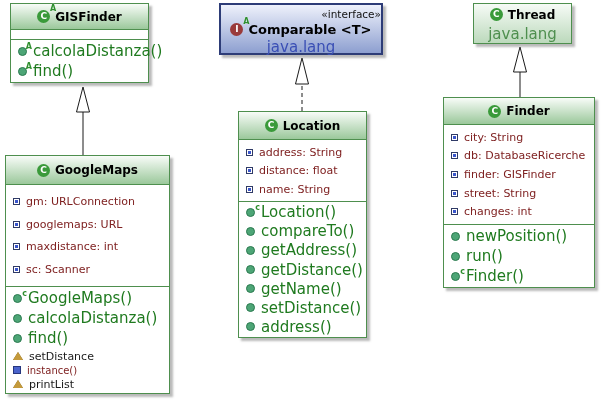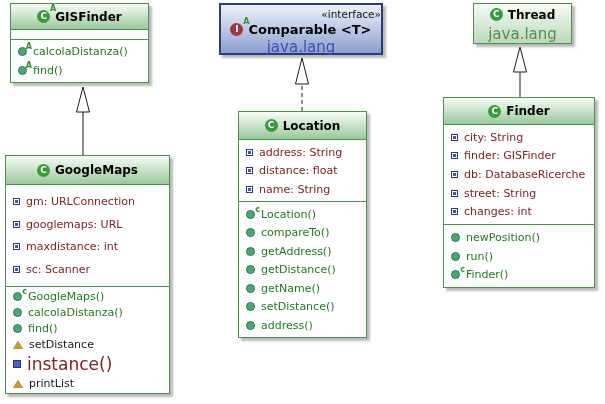--- a/index.html
+++ b/index.html
@@ -27,23 +27,23 @@
     border-bottom:1px solid var(--class-border,#4e8f4e);
     font-weight:bold; font-size:12px; color:#000; flex:none;
   }
   .hdr.noline { border-bottom:none; background:none; }
   .title { white-space:nowrap; }
   .compart { border-bottom:1px solid var(--class-border,#4e8f4e); flex:none;
     display:flex; flex-direction:column; justify-content:space-evenly; }
   .compart.last { border-bottom:none; flex:1; }
   .row { display:flex; align-items:center; gap:6px; padding-left:7px; white-space:nowrap; }
   .t-field { font-size:11px; color:var(--field-text,#7f2121); }
-  .t-method { font-size:11px; color:var(--method-text,#1f7a1f);text-align:center; }
+  .t-method { font-size:15px; color:var(--method-text,#1f7a1f);text-align:center; }
   .t-dark { font-size:11px; color:var(--member-text-dark,#1a1a1a); }
-  .t-maroon { font-size:17px; color:var(--field-text,#7f2121); }
+  .t-maroon { font-size:10px; color:var(--field-text,#7f2121); }
   .pkg { text-align:center; font-size:15px; }
   .pkg.green { color:var(--package-text-green,#4e8f4e); }
   .pkg.blue { color:var(--package-text-blue,#3a4fb5); }
   .stereo { text-align:right; font-size:10.5px; color:#111; padding-top:3px; }
 
   
   .ci { position:relative; width:13px; height:13px; border-radius:50%;
         background:var(--icon-green,#3a9a3a); color:#fff; font-size:9px; font-weight:bold;
         line-height:13px; text-align:center; flex:none; }
   .ci.maroon { background:var(--icon-maroon,#9a3a3a); }
@@ -232,28 +232,28 @@
       <span class="ci">C</span>
       <span class="title">Finder</span>
     </div>
     <div class="compart" style="height:99px;">
       <div class="row">
           <span class="fi"></span>
           <span class="t-field">city: String</span>
         </div>
       <div class="row">
           <span class="fi"></span>
+          <span class="t-field">db: DatabaseRicerche</span>
+        </div>
+      <div class="row">
+          <span class="fi"></span>
           <span class="t-field">finder: GISFinder</span>
         </div>
       <div class="row">
           <span class="fi"></span>
-          <span class="t-field">db: DatabaseRicerche</span>
-        </div>
-      <div class="row">
-          <span class="fi"></span>
           <span class="t-field">street: String</span>
         </div>
       <div class="row">
           <span class="fi"></span>
           <span class="t-field">changes: int</span>
         </div>
     </div>
     <div class="compart last">
       <div class="row">
         <span class="mi"></span>

